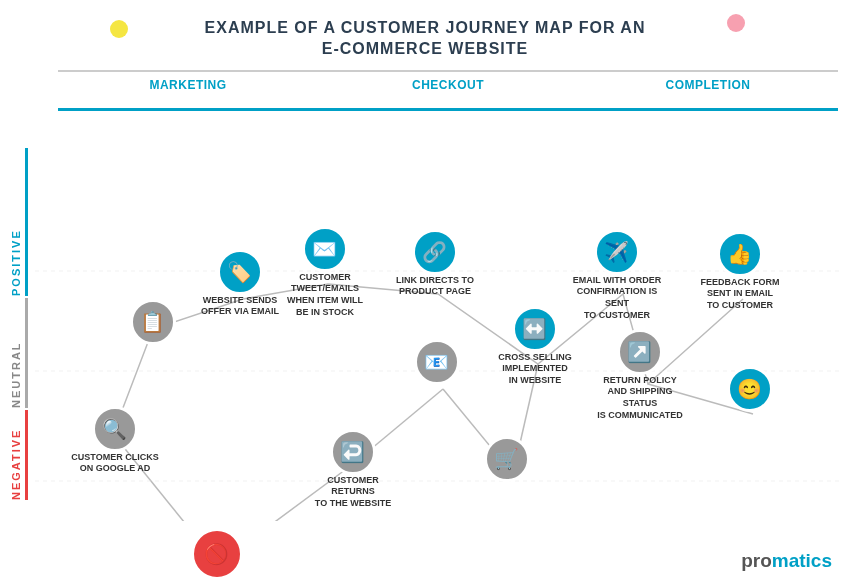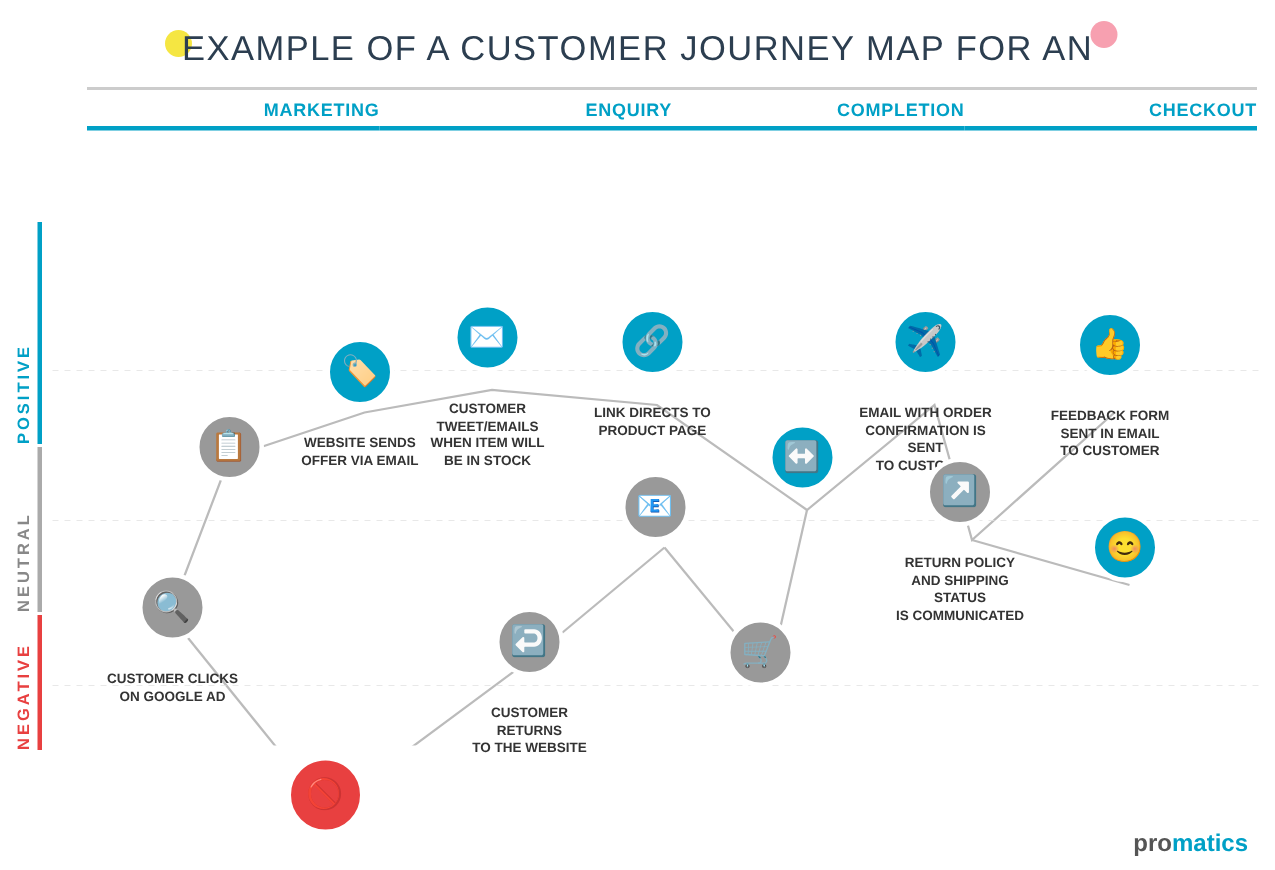--- a/index.html
+++ b/index.html
@@ -12,22 +12,22 @@
       position: relative;
     }
 
     
     .title-area {
       text-align: center;
       padding: 18px 60px 10px;
       position: relative;
     }
     .title-area h1 {
-      font-size: 23px;
-      font-weight: 400;
+      font-size: 16px;
+      font-weight: 700;
       color: #2c3e50;
       letter-spacing: 1px;
       line-height: 1.3;
       text-transform: uppercase;
     }
     .dot-yellow {
       width: 18px; height: 18px;
       background: #f5e642;
       border-radius: 50%;
       position: absolute;
@@ -45,27 +45,27 @@
     .phases-bar {
       display: flex;
       width: 780px;
       margin: 0 auto;
       border-top: 2px solid #ccc;
       padding-top: 6px;
       position: relative;
     }
     .phase-col {
       flex: 1;
-      text-align: right;
+      text-align: center;
       font-size: 12px;
       font-weight: 900;
       color: #00a0c6;
       letter-spacing: 0.5px;
       text-transform: uppercase;
-      padding-bottom: 4px;
+      padding-bottom: 16px;
       border-bottom: 3px solid #00a0c6;
     }
 
     
     .side-labels {
       position: absolute;
       left: 10px;
       top: 148px;
       display: flex;
       flex-direction: column;
@@ -136,54 +136,54 @@
       border: 3px solid white;
     }
     .node-circle.blue { background: #00a0c6; }
     .node-circle.gray { background: #999; }
     .node-circle.red { background: #e84040; border: 3px solid #e84040; }
     .node-label {
       font-size: 9px;
       font-weight: 700;
       color: #333;
       text-align: center;
-      margin-top: 19px;
+      margin-top: 0;
       line-height: 1.3;
       text-transform: uppercase;
     }
 
     
     .logo {
       position: absolute;
       bottom: 8px;
       right: 18px;
-      font-size: 16px;
+      font-size: 19px;
       font-weight: 700;
     }
     .logo .pro { color: #555; }
     .logo .matics { color: #00a0c6; }
   </style>
 </head>
 <body>
 
 <div class="dot-yellow"></div>
 <div class="dot-pink"></div>
 
 <div class="title-area">
   <h1>
     <span>EXAMPLE OF A CUSTOMER JOURNEY MAP FOR AN</span><br>
+    <span>E-COMMERCE WEBSITE</span>
   </h1>
 </div>
 
 <div style="position:relative; width:820px; margin:0 auto 0 38px;">
   <div class="phases-bar">
     <div class="phase-col">MARKETING</div>
-    <div class="phase-col">ENQUIRY</div>
+    <div class="phase-col">CHECKOUT</div>
     <div class="phase-col">COMPLETION</div>
-    <div class="phase-col">CHECKOUT</div>
   </div>
 </div>
 
 <div class="side-labels">
   <div class="side-label positive">POSITIVE</div>
   <div class="side-label neutral">NEUTRAL</div>
   <div class="side-label negative">NEGATIVE</div>
 </div>
 
 <div class="diagram" style="position:relative; left:0; top:0;">
@@ -251,20 +251,21 @@
     <div class="node-circle blue">🔗</div>
     <div class="node-label">LINK DIRECTS TO<br>PRODUCT PAGE</div>
   </div>
 
   <div class="node" style="left:392px;top:228px;">
     <div class="node-circle gray">📧</div>
   </div>
 
   <div class="node" style="left:490px;top:195px;">
     <div class="node-circle blue">↔️</div>
+    <div class="node-label">CROSS SELLING<br>IMPLEMENTED<br>IN WEBSITE</div>
   </div>
 
   <div class="node" style="left:462px;top:325px;">
     <div class="node-circle gray">🛒</div>
   </div>
 
   <div class="node" style="left:572px;top:118px;">
     <div class="node-circle blue">✈️</div>
     <div class="node-label">EMAIL WITH ORDER<br>CONFIRMATION IS SENT<br>TO CUSTOMER</div>
   </div>

